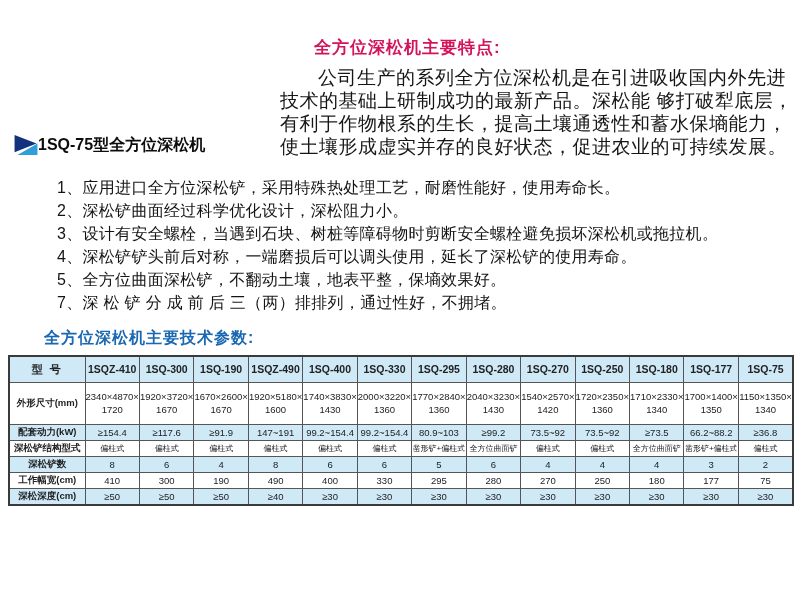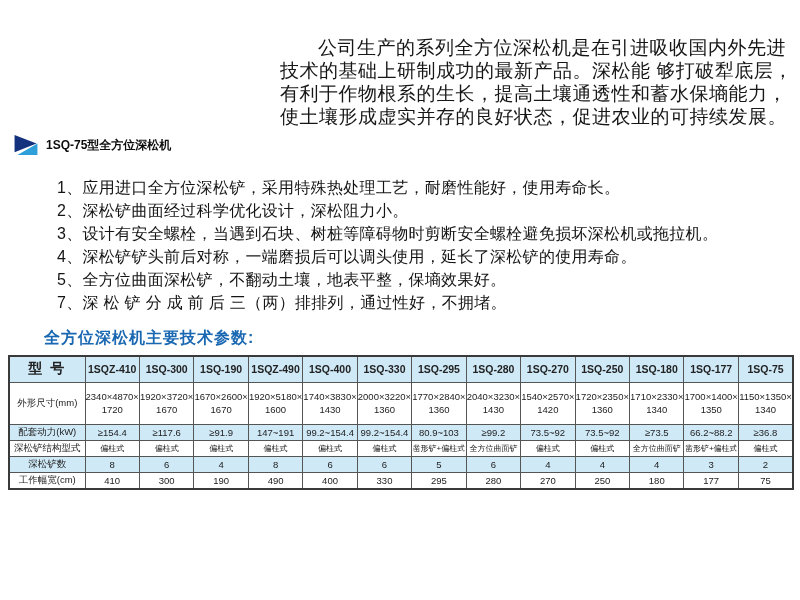--- a/index.html
+++ b/index.html
@@ -21,22 +21,22 @@
   .intro-title {
     color:var(--red); font-size:17px; font-weight:bold;
     margin:0 0 7px 34px; letter-spacing:1px;
   }
   .intro-body {
     margin:0; font-size:19px; line-height:23px; text-indent:2em;
     color:#161616; letter-spacing:0.5px;
   }
   .product-heading {
     position:absolute; left:14px; top:135px;
-    display:flex; align-items:center; gap:8px;
-    font-size:12px; font-weight:bold; color:#0d0d0d;
+    display:flex; align-items:center; 
+    font-size:16px; font-weight:bold; color:#0d0d0d;
   }
   .product-heading .logo { width:24px; height:21px; flex:0 0 auto; }
   .features {
     position:absolute; left:44px; top:163px; width:745px;
     margin:13px; padding:0; list-style:none;
     font-size:16px; line-height:23px; color:#141414; letter-spacing:0.3px;
   }
   .specs-title {
     position:absolute; left:44px; top:328px; margin:0;
     color:var(--blue); font-size:16px; font-weight:bold; letter-spacing:1px;
@@ -47,33 +47,34 @@
     border:2px solid var(--outer);
   }
   table.specs col.label-col { width:76px; }
   table.specs th, table.specs td {
     border:1px solid var(--border);
     text-align:center; vertical-align:middle;
     padding:1px 0; color:#222222; overflow:hidden;
   }
   table.specs thead tr { height:26px; background:var(--rowblue); }
   table.specs thead th { font-size:10.5px; font-weight:bold; letter-spacing:0; }
-  table.specs thead th.corner { font-size:14px; letter-spacing:2px; }
+  table.specs thead th.corner { font-size:11px; letter-spacing:2px; }
   table.specs tbody tr { height:15px; background:#ffffff; }
   table.specs tbody tr.alt { background:var(--rowblue); }
-  table.specs tbody th { font-size:9.5px; font-weight:normal;margin-left:44px; }
+  table.specs tbody th { font-size:9.5px; font-weight:bold;margin-left:44px; }
   table.specs tbody td { font-size:9.5px; }
   table.specs tbody tr.dim { height:42px; }
-  table.specs tbody tr.dim td { word-break:break-all; line-height:13px; font-size:9.5px;border-radius:17px; }
+  table.specs tbody tr.dim td { word-break:break-all; line-height:13px; font-size:9.5px; }
   table.specs tbody tr.small td { font-size:8px;border-radius:9px; }
 </style>
 </head>
 <body>
 
 <div class="intro">
+  <h2 class="intro-title">全方位深松机主要特点:</h2>
   <p class="intro-body">公司生产的系列全方位深松机是在引进吸收国内外先进技术的基础上研制成功的最新产品。深松能 够打破犁底层，有利于作物根系的生长，提高土壤通透性和蓄水保墒能力，使土壤形成虚实并存的良好状态，促进农业的可持续发展。</p>
 </div>
 
 <div class="product-heading">
   <svg class="logo" viewBox="0 0 24 22" xmlns="http://www.w3.org/2000/svg">
     <polygon points="0,0 23,9 0,18" fill="#14317e"></polygon>
     <polygon points="3,21 24,9 24,21" fill="#2e9fd9"></polygon>
   </svg>
   <span>1SQ-75型全方位深松机</span>
 </div>
@@ -185,14 +186,30 @@
         <td>400</td>
         <td>330</td>
         <td>295</td>
         <td>280</td>
         <td>270</td>
         <td>250</td>
         <td>180</td>
         <td>177</td>
         <td>75</td>
       </tr>
+      <tr class="alt">
+        <th>深松深度(cm)</th>
+        <td>≥50</td>
+        <td>≥50</td>
+        <td>≥50</td>
+        <td>≥40</td>
+        <td>≥30</td>
+        <td>≥30</td>
+        <td>≥30</td>
+        <td>≥30</td>
+        <td>≥30</td>
+        <td>≥30</td>
+        <td>≥30</td>
+        <td>≥30</td>
+        <td>≥30</td>
+      </tr>
     </tbody>
 </table>
 
 </body></html>

